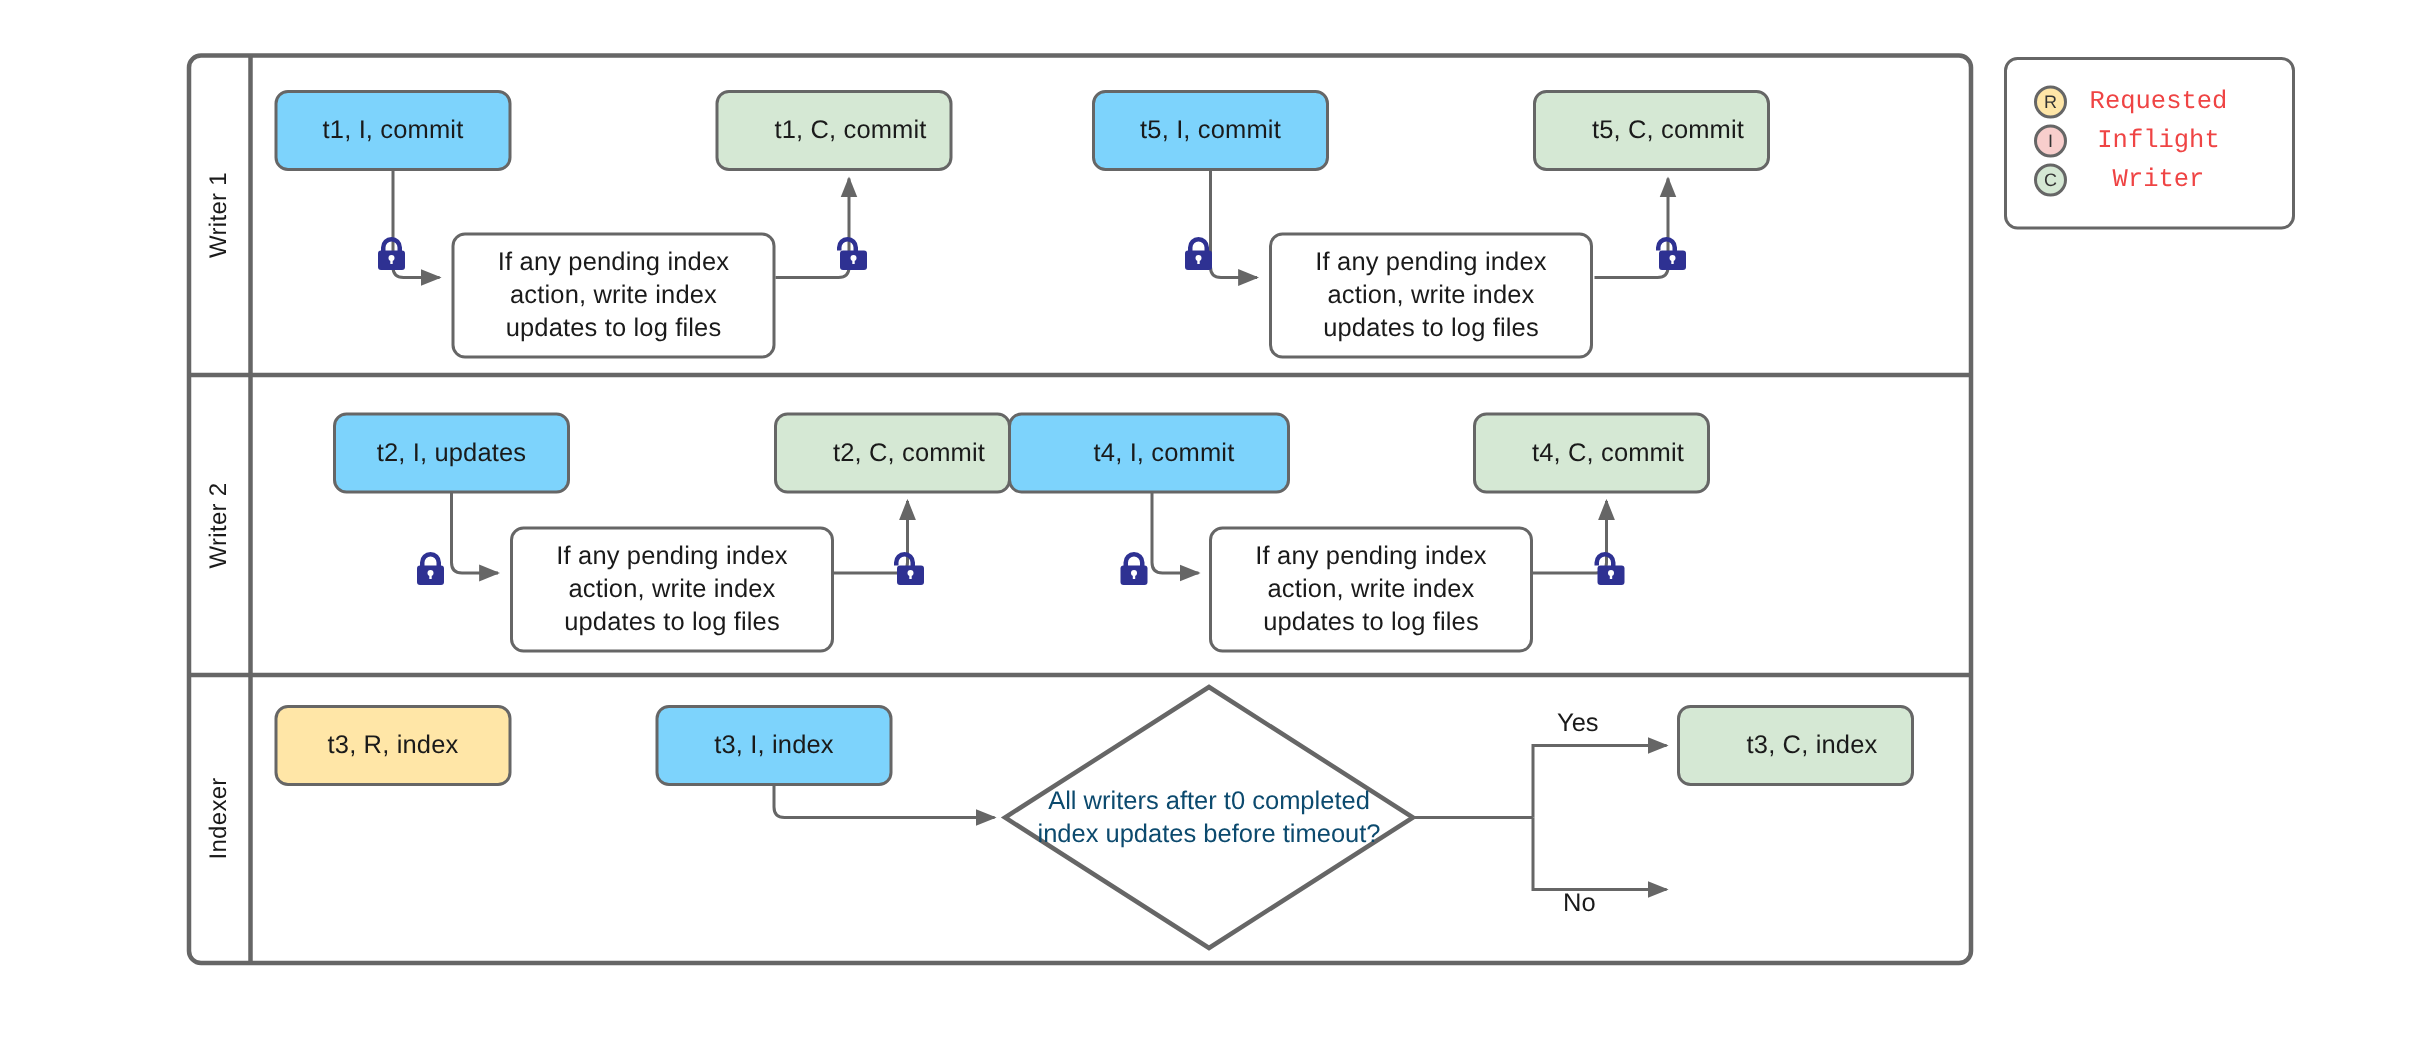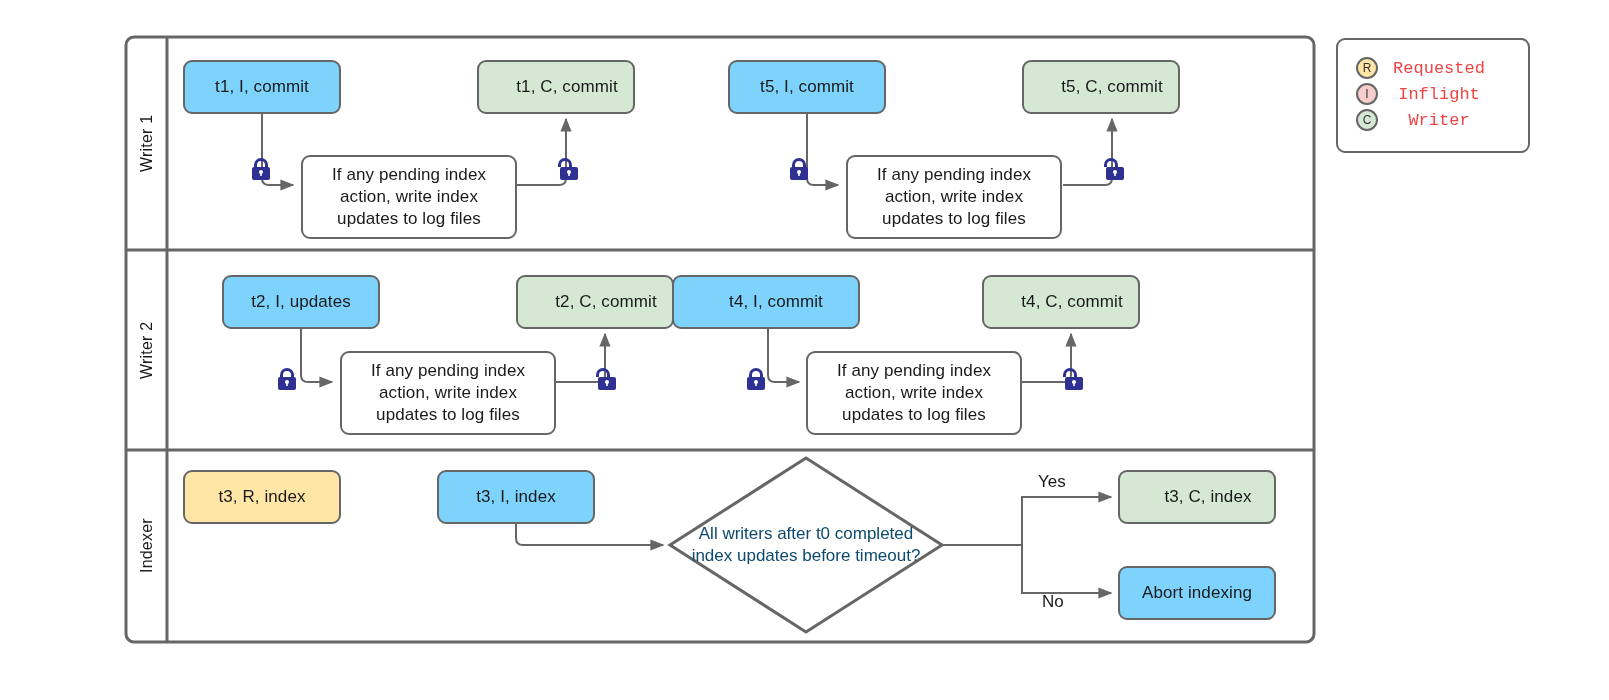--- a/index.html
+++ b/index.html
@@ -257,21 +257,20 @@
   <div class="node red" style="left:437px; top:470px; width:158px; height:54px;">t3, I, index</div>
 
   <div class="diamond-text" style="left:678px; top:505px; width:256px; height:80px;">All writers after t0 completed index updates before timeout?</div>
 
   <div class="edge-label" style="left:1038px; top:472px;">Yes</div>
 
   <div class="edge-label" style="left:1042px; top:592px;">No</div>
 
   <div class="node green" style="left:1118px; top:470px; width:158px; height:54px;">t3, C, index</div>
 
-  <div class="node red" style="left:1118px; top:566px; width:158px; height:54px;">Abort indexing</div>
 
   <div class="legend-box" style="left:1336px; top:38px; width:194px; height:115px;">
 
     <div class="legend-row" style="left:18px; top:15px;">
       <span class="legend-badge r">R</span>
       <span class="legend-text">Requested</span>
     </div>
 
     <div class="legend-row" style="left:18px; top:41px;">
       <span class="legend-badge i">I</span>

